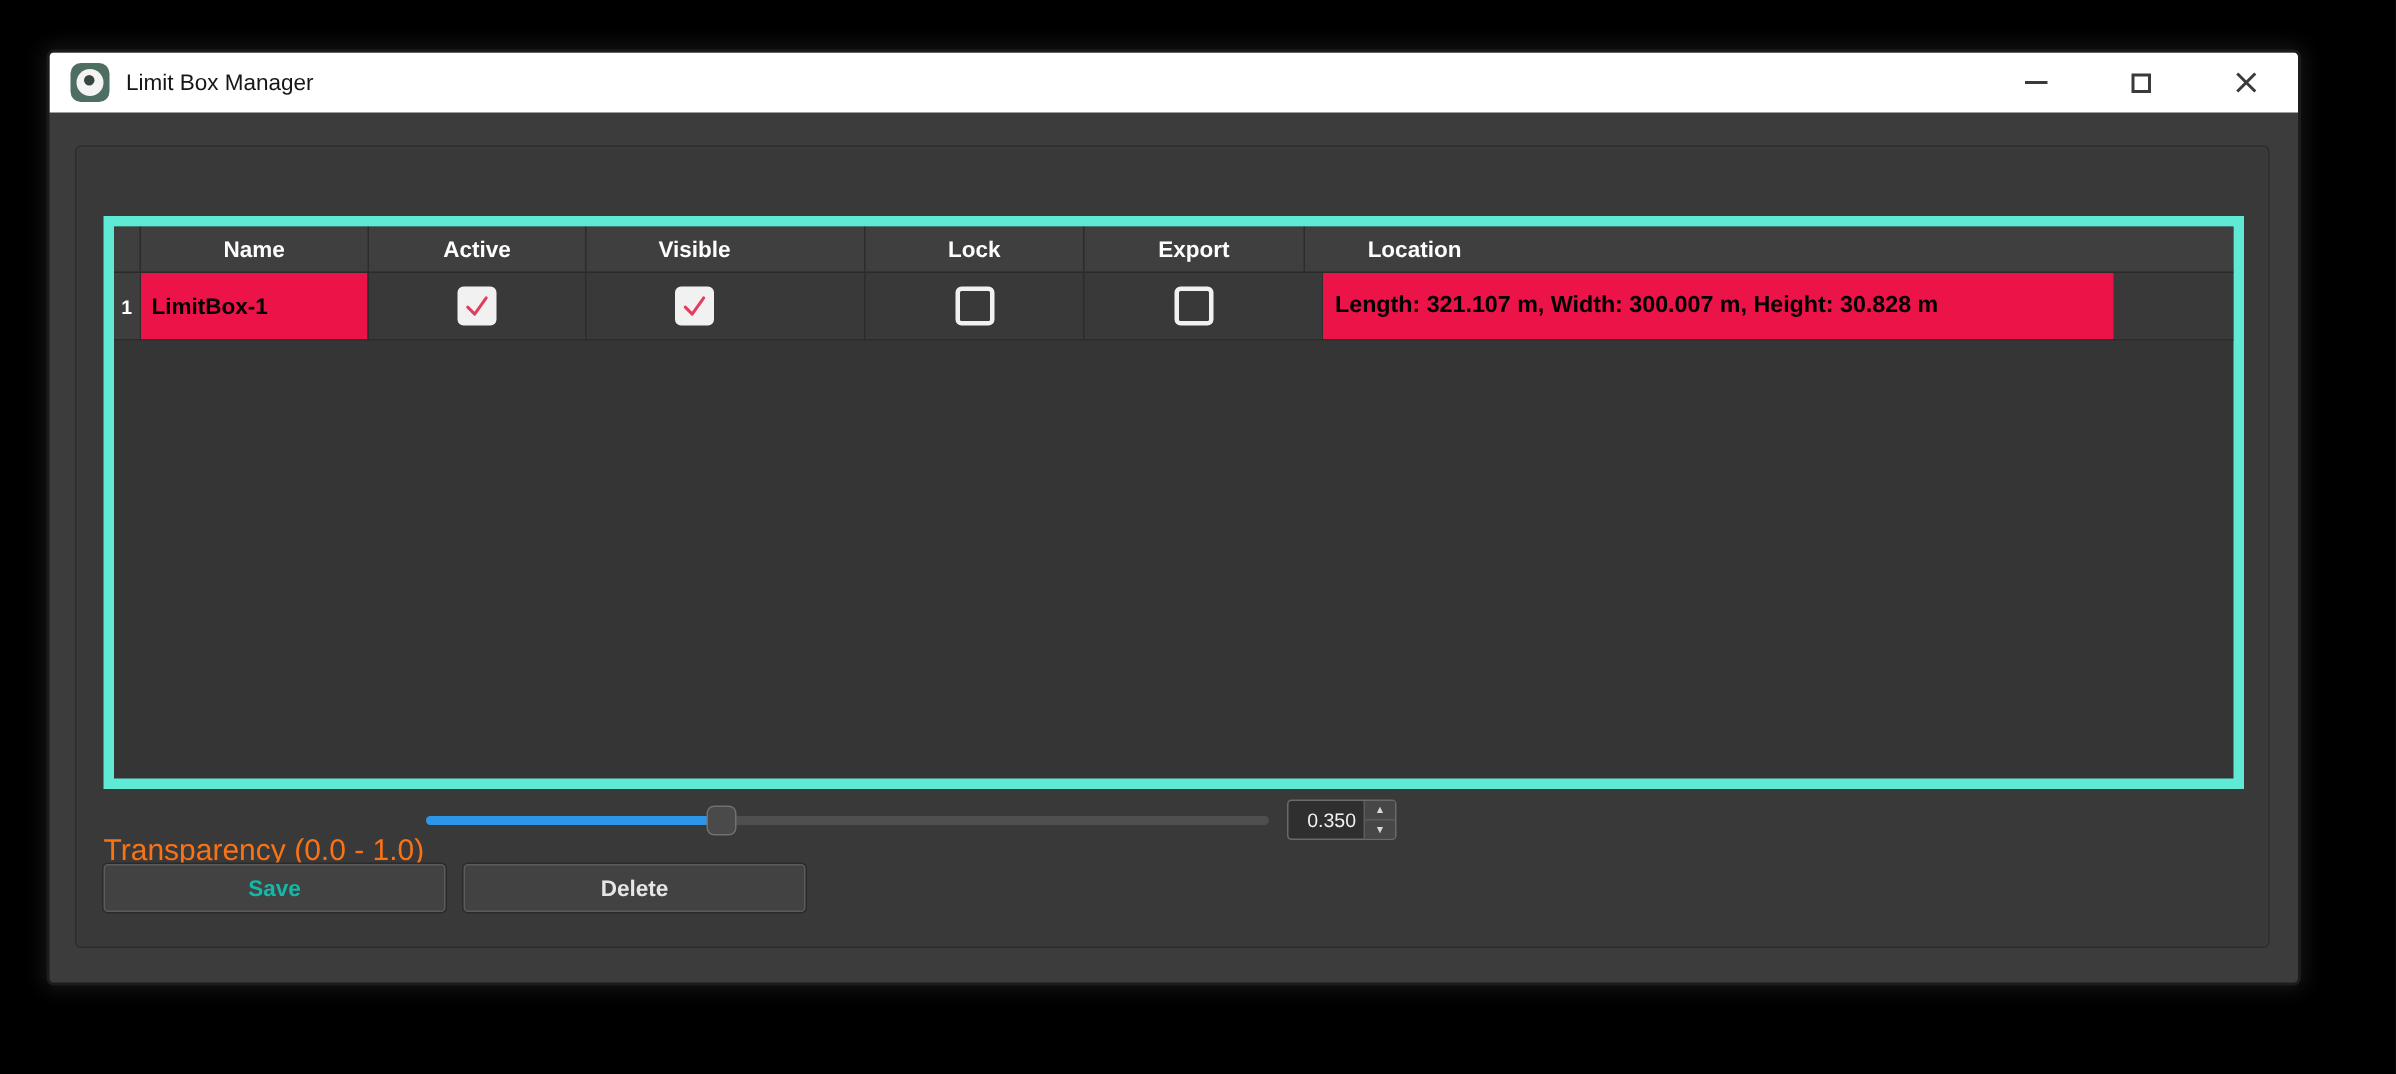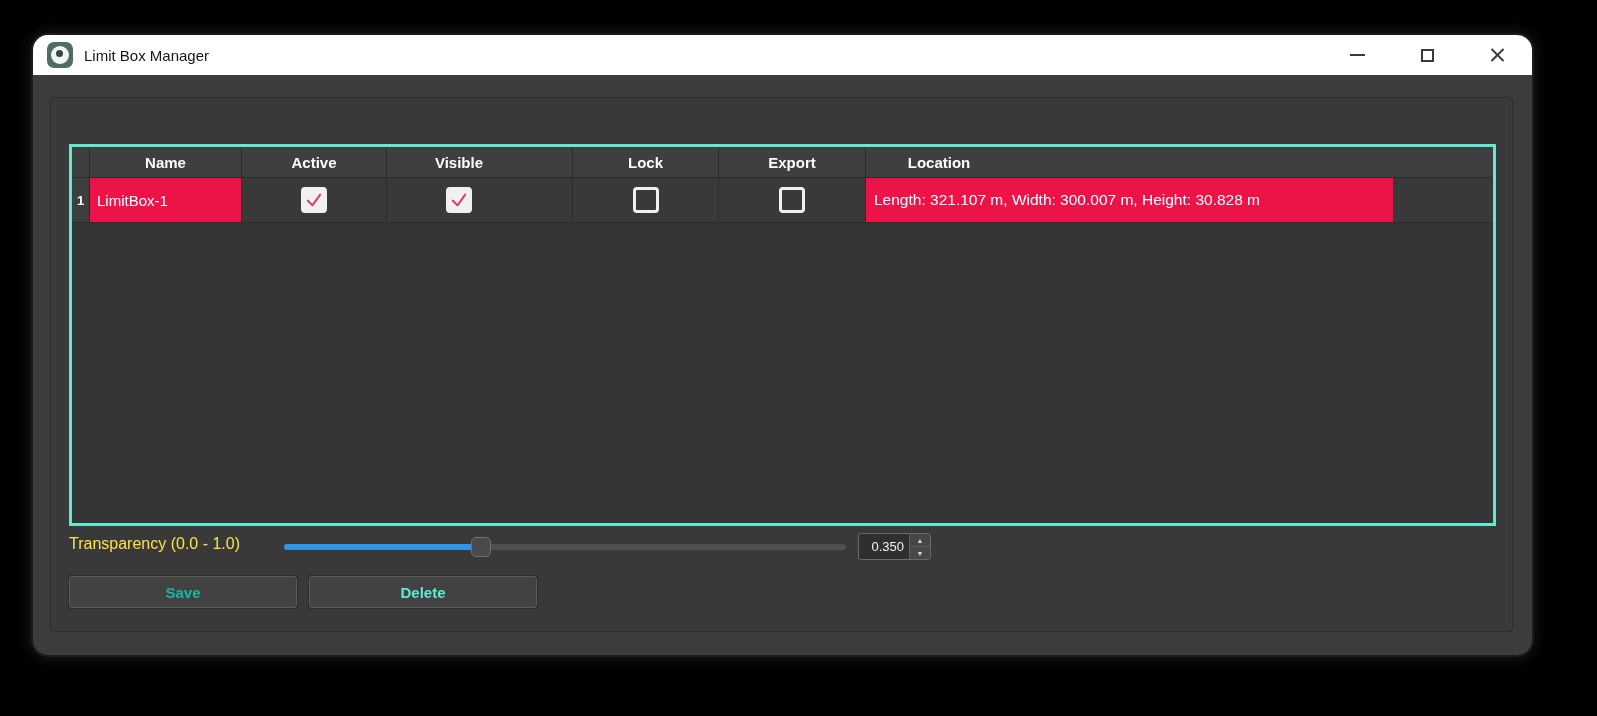--- a/index.html
+++ b/index.html
@@ -9,21 +9,21 @@
     --body:#3c3c3c;
   }
   *{box-sizing:border-box;margin:0;padding:0;}
   html,body{background:#000;}
   body{font-family:"Liberation Sans","DejaVu Sans",sans-serif;}
   .stage{position:relative;width:1597px;height:716px;background:#000;overflow:hidden;}
 
   
   .window{
     position:absolute;left:33px;top:35px;width:1499px;height:620px;
-    background:var(--body);border-radius:15px;overflow:hidden;
+    background:var(--body);border-radius:3px;overflow:hidden;
     box-shadow:0 0 0 2px #1c1c1c,0 0 14px 4px rgba(25,25,25,.9);
     padding-left:33px;
   }
   .titlebar{
     position:absolute;left:0;top:0;width:100%;height:40px;background:#ffffff;
     display:flex;align-items:center;padding-left:14px;
   }
   .app-icon{
     width:26px;height:26px;border-radius:7px;background:#4e6e61;
     position:relative;flex:0 0 auto;
@@ -51,50 +51,50 @@
   
   .panel{
     position:absolute;left:17px;top:62px;width:1463px;height:535px;
     background:#393939;border:1px solid #2c2c2c;border-radius:4px;
     box-shadow:inset 0 0 0 1px rgba(90,90,90,.12);
   }
 
   
   .table-frame{
     position:absolute;left:18px;top:46px;width:1427px;height:382px;
-    background:#353535;border:3px solid #5eead4;overflow:hidden;
+    background:#353535;border:7px solid #5eead4;overflow:hidden;
   }
   .header-row{display:flex;height:31px;background:#3f3f3f;border-bottom:1px solid #2a2a2a;}
   .hc{
     display:flex;align-items:center;justify-content:center;
     color:#fdfdfd;font-weight:bold;font-size:15px;height:100%;
   }
   .hc + .hc{border-left:1px solid #2c2c2c;}
   .data-row{display:flex;height:45px;border-bottom:1px solid #2c2c2c;background:#393939;}
-  .dc{height:100%;display:flex;align-items:center;font-size:15px;color:#ffffff;}
+  .dc{height:100%;display:flex;align-items:center;font-size:15px;color:#000000;font-weight:bold;}
   .dc + .dc{border-left:1px solid #2c2c2c;}
   .w0{width:17px;}.w1{width:152px;}.w2{width:145px;}.w3{width:145px;}
   .w4{width:146px;margin-left:41px;}.w5{width:147px;}.w6{width:147px;}.w7{width:528px;}
   .cell-red{background:var(--red);padding-left:7px;}
   .cell-center{justify-content:center;background:#393939;}
   .rownum{background:#3e3e3e;justify-content:center;font-size:13px;font-weight:bold;color:#fff;}
-  .size-text{padding-left:8px;font-size:15.5px;white-space:nowrap;overflow:hidden;}
+  .size-text{padding-left:8px;font-size:15.5px;white-space:nowrap;overflow:hidden;margin-left:12px;}
 
   
   .checkbox{
     width:26px;height:26px;border-radius:4px;border:3px solid #f1f1f1;
     background:transparent;display:flex;align-items:center;justify-content:center;
   }
   .checkbox.checked{background:#f1f1f1;border-color:#f1f1f1;}
   .checkbox svg{display:none;width:22px;height:22px;}
   .checkbox.checked svg{display:block;}
 
   
   .transp-label{
-    position:absolute;left:18px;top:437px;font-size:16px;color:#fde047;white-space:nowrap;
+    position:absolute;left:18px;top:458px;font-size:20px;color:#f97316;white-space:nowrap;
   }
   .slider{
     position:absolute;left:233px;top:439px;width:562px;height:20px;
   }
   .slider-track{
     position:absolute;left:0;top:7px;width:100%;height:6px;background:#4f4f4f;border-radius:3px;
   }
   .slider-fill{
     position:absolute;left:0;top:0;height:6px;background:var(--blue);border-radius:3px;width:35%;
   }
@@ -116,21 +116,21 @@
     background:#474747;font-size:7px;color:#d8d8d8;line-height:1;
   }
   .spin-btn + .spin-btn{border-top:1px solid #5c5c5c;}
 
   
   .btn{
     position:absolute;top:478px;width:228px;height:32px;
     background:#424242;border:1px solid #5b5b5b;border-radius:3px;
     box-shadow:0 0 0 1px #2a2a2a;
     display:flex;align-items:center;justify-content:center;
-    font-size:15px;font-weight:bold;color:#5eead4;cursor:default;
+    font-size:15px;font-weight:bold;color:#e5e5e5;cursor:default;
   }
   .btn.disabled{color:#14b8a6;}
   .btn-save{left:18px;}
   .btn-delete{left:258px;}
   .btn-subdivide{left:498px;}
 </style>
 </head>
 <body>
 
 <div class="stage">

